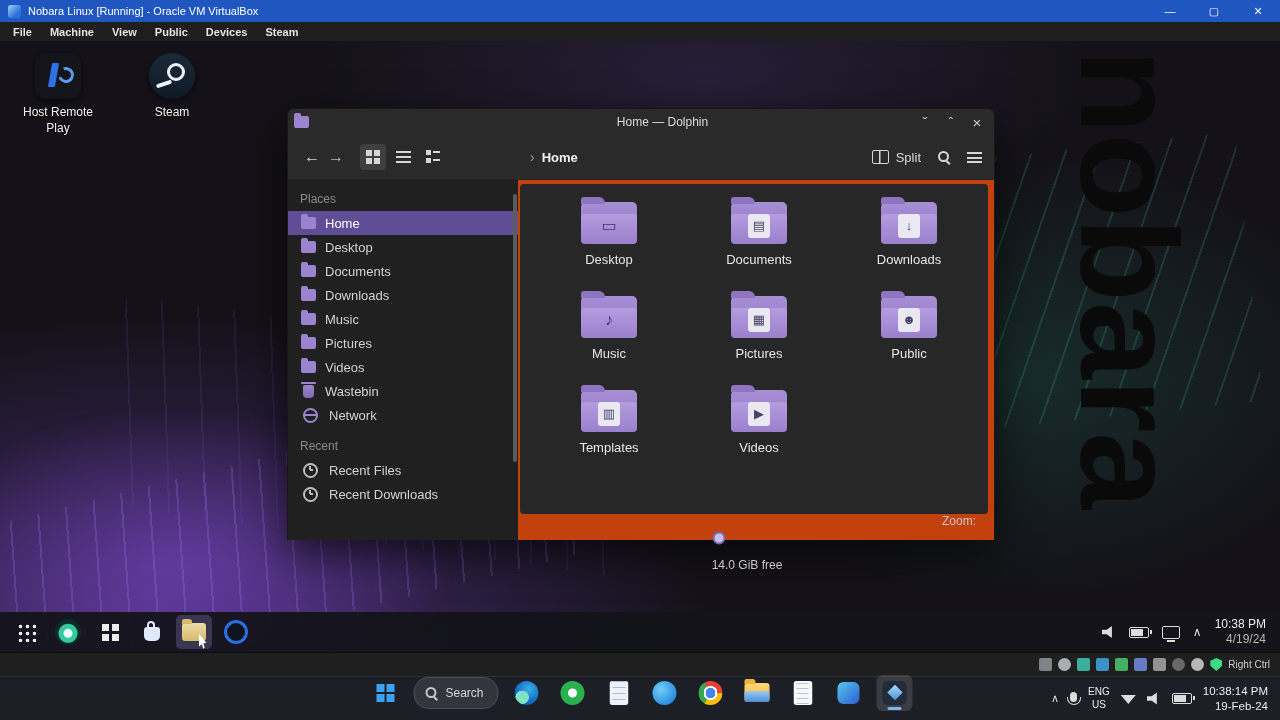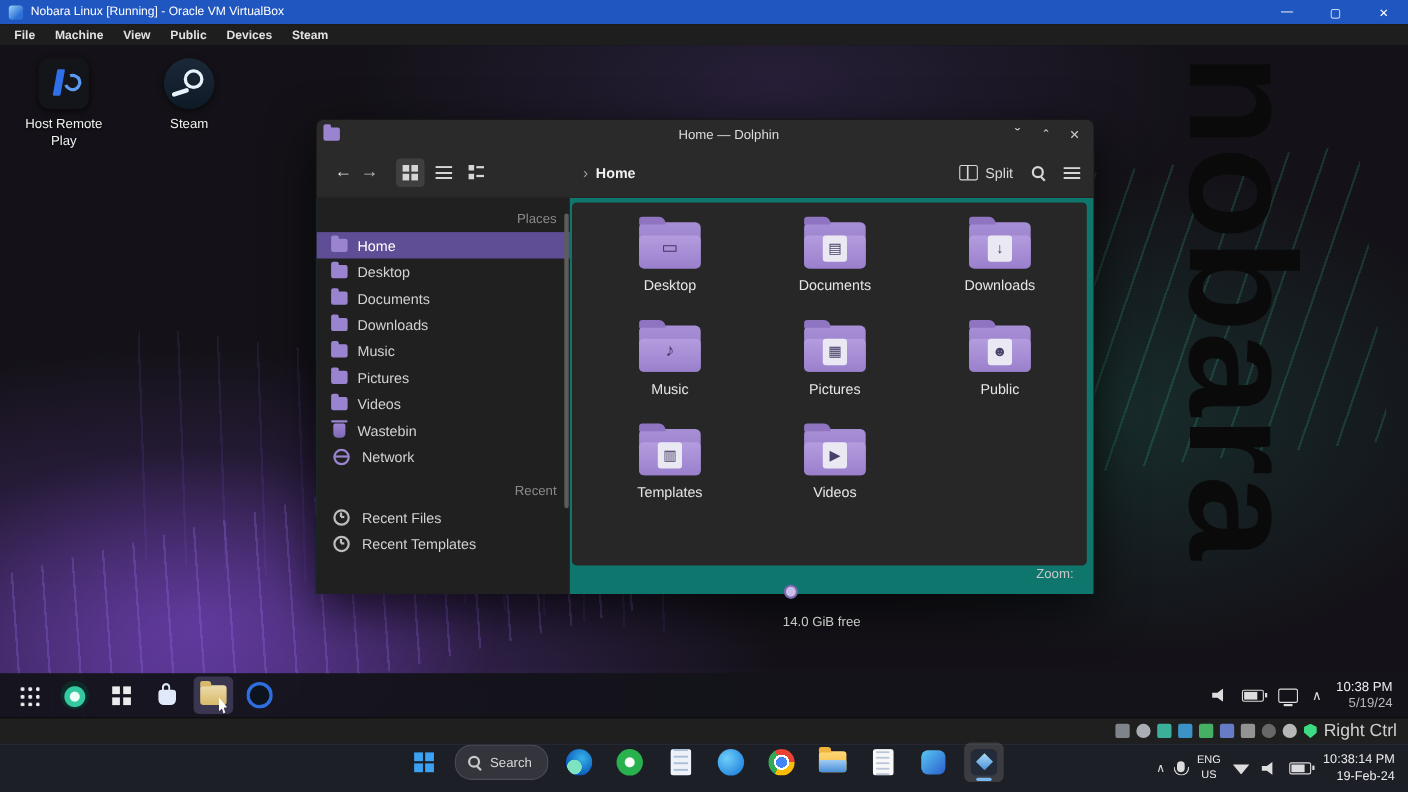--- a/index.html
+++ b/index.html
@@ -99,21 +99,21 @@
   .split{display:flex;align-items:center;gap:7px;font-size:13px;color:#d8d8d8;}
   .ic-split{width:15px;height:12px;border:1.5px solid #d6d6d6;border-radius:2px;
       background:linear-gradient(#d6d6d6,#d6d6d6) center/1.5px 100% no-repeat;}
   .mag{width:14px;height:14px;position:relative;}
   .mag::before{content:"";position:absolute;left:1px;top:1px;width:7px;height:7px;
       border:2px solid #d6d6d6;border-radius:50%;}
   .mag::after{content:"";position:absolute;left:10px;top:10px;width:5px;height:2px;
       background:#d6d6d6;transform:rotate(45deg);transform-origin:0 0;}
   .ham{width:15px;height:11px;background:repeating-linear-gradient(to bottom,#d6d6d6 0 2px,transparent 2px 4.5px);}
 
-  .dc{display:flex;height:360px;background:#0f766e;text-align:right;}
+  .dc{display:flex;height:360px;background:#c2410c;}
   .side{width:230px;background:#202020;position:relative;padding-top:4px;box-sizing:border-box;flex:none;}
   .shead{font-size:12px;color:#8a8a8a;padding:8px 12px 5px;}
   .sitem{height:24px;display:flex;align-items:center;gap:9px;padding-left:13px;font-size:13px;color:#d2d2d2;}
   .sitem.sel{background:#5f4d96;color:#fff;}
   .sic{flex:none;}
   .sic.f{width:15px;height:12px;border-radius:2px;background:#9b84cf;position:relative;}
   .sic.f::before{content:"";position:absolute;top:-3px;left:0;width:7px;height:4px;
       border-radius:2px 2px 0 0;background:#9b84cf;}
   .sic.bin{width:11px;height:13px;margin:0 2px;border-radius:2px 2px 4px 4px;
       background:linear-gradient(#9b84cf,#7e68b4);position:relative;}
@@ -192,21 +192,21 @@
   .vb-status{position:absolute;top:652px;left:0;width:1280px;height:24px;background:#1f1f1f;
              border-top:1px solid #0c0c0c;display:flex;align-items:center;justify-content:flex-end;
              gap:6px;padding-right:10px;box-sizing:border-box;}
   .vs{width:13px;height:13px;border-radius:2px;opacity:.9;}
   .vs.c{border-radius:50%;}
   .vs1{background:#8a8f96;} .vs2{background:#b9bec4;} .vs3{background:#3fbfa8;}
   .vs4{background:#3f9fd8;} .vs5{background:#49c06a;} .vs6{background:#6f86d8;}
   .vs7{background:#a0a0a0;} .vs8{background:#707070;} .vs9{background:#c8c8c8;}
   .shield{width:12px;height:13px;background:#3ddc84;
           clip-path:polygon(50% 0,100% 22%,100% 60%,50% 100%,0 60%,0 22%);}
-  .hostkey{font-size:16px;color:#cfcfcf;}
+  .hostkey{font-size:10px;color:#cfcfcf;}
 
   
   .wtb{position:absolute;top:676px;left:0;width:1280px;height:44px;background:#1d1f26;
        border-top:1px solid #2a2d38;box-sizing:border-box;}
   .wcenter{position:absolute;left:50%;top:0;bottom:12px;transform:translateX(-50%);
            display:flex;align-items:center;gap:10px;}
   .wbtn{width:36px;height:36px;border-radius:6px;display:flex;align-items:center;justify-content:center;position:relative;}
   .wbtn.active{background:rgba(255,255,255,.13);}
   .wbtn.active::after{content:"";position:absolute;bottom:1px;left:50%;transform:translateX(-50%);
        width:14px;height:3px;border-radius:2px;background:#7ab8f0;}
@@ -370,21 +370,21 @@
             <span class="sic net"></span>
             <span>Network</span>
           </div>
           <div class="shead" style="padding-top:12px;">Recent</div>
           <div class="sitem">
             <span class="sic clock"></span>
             <span>Recent Files</span>
           </div>
           <div class="sitem">
             <span class="sic clock"></span>
-            <span>Recent Templates</span>
+            <span>Recent Downloads</span>
           </div>
           <span class="sscroll"></span>
         </div>
 
         <div class="maincol">
           <div class="view">
             <div class="fcell">
               <span class="ficon">
                   <span class="femblem">▭</span>
                 </span>
@@ -468,21 +468,21 @@
           <span class="ring"></span>
         </span>
 
       <div class="ptray">
         <span class="spk"></span>
         <span class="batt"></span>
         <span class="mon"></span>
         <span class="pchev">∧</span>
         <div class="pclock">
           <div>10:38 PM</div>
-          <div class="d2">5/19/24</div>
+          <div class="d2">4/19/24</div>
         </div>
       </div>
     </div>
   </div>
 
   <div class="vb-status">
     <span class="vs vs1"></span>
     <span class="vs vs2 c"></span>
     <span class="vs vs3"></span>
     <span class="vs vs4"></span>

